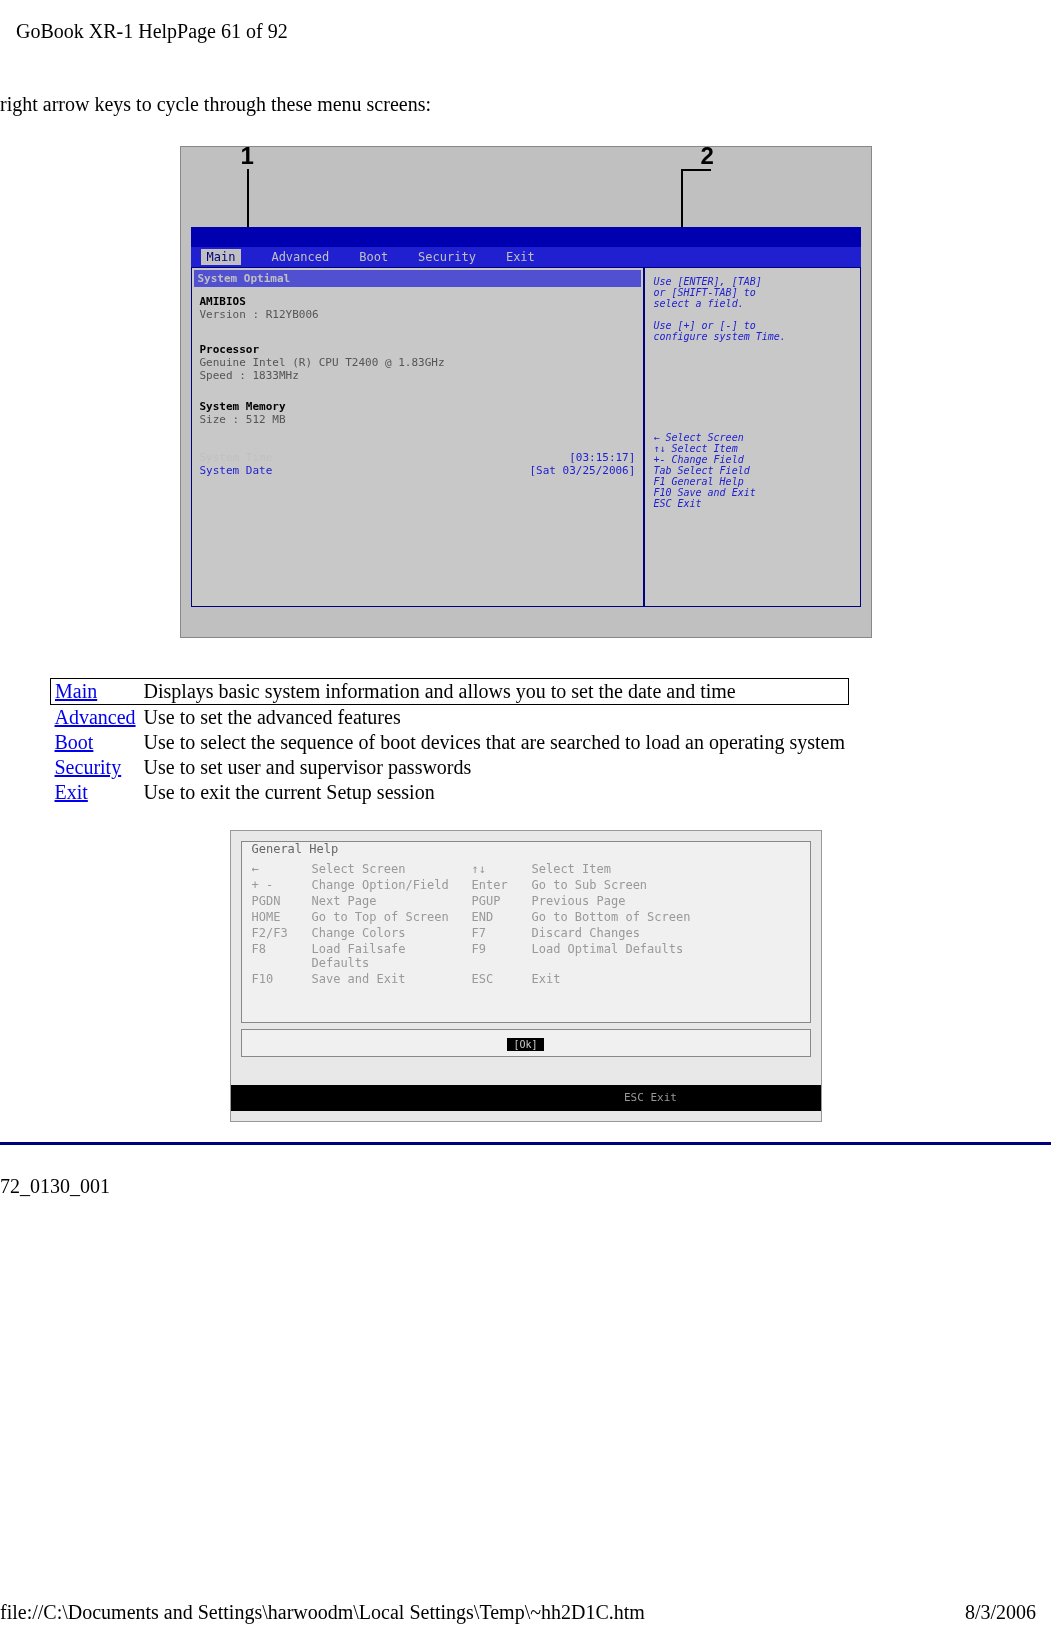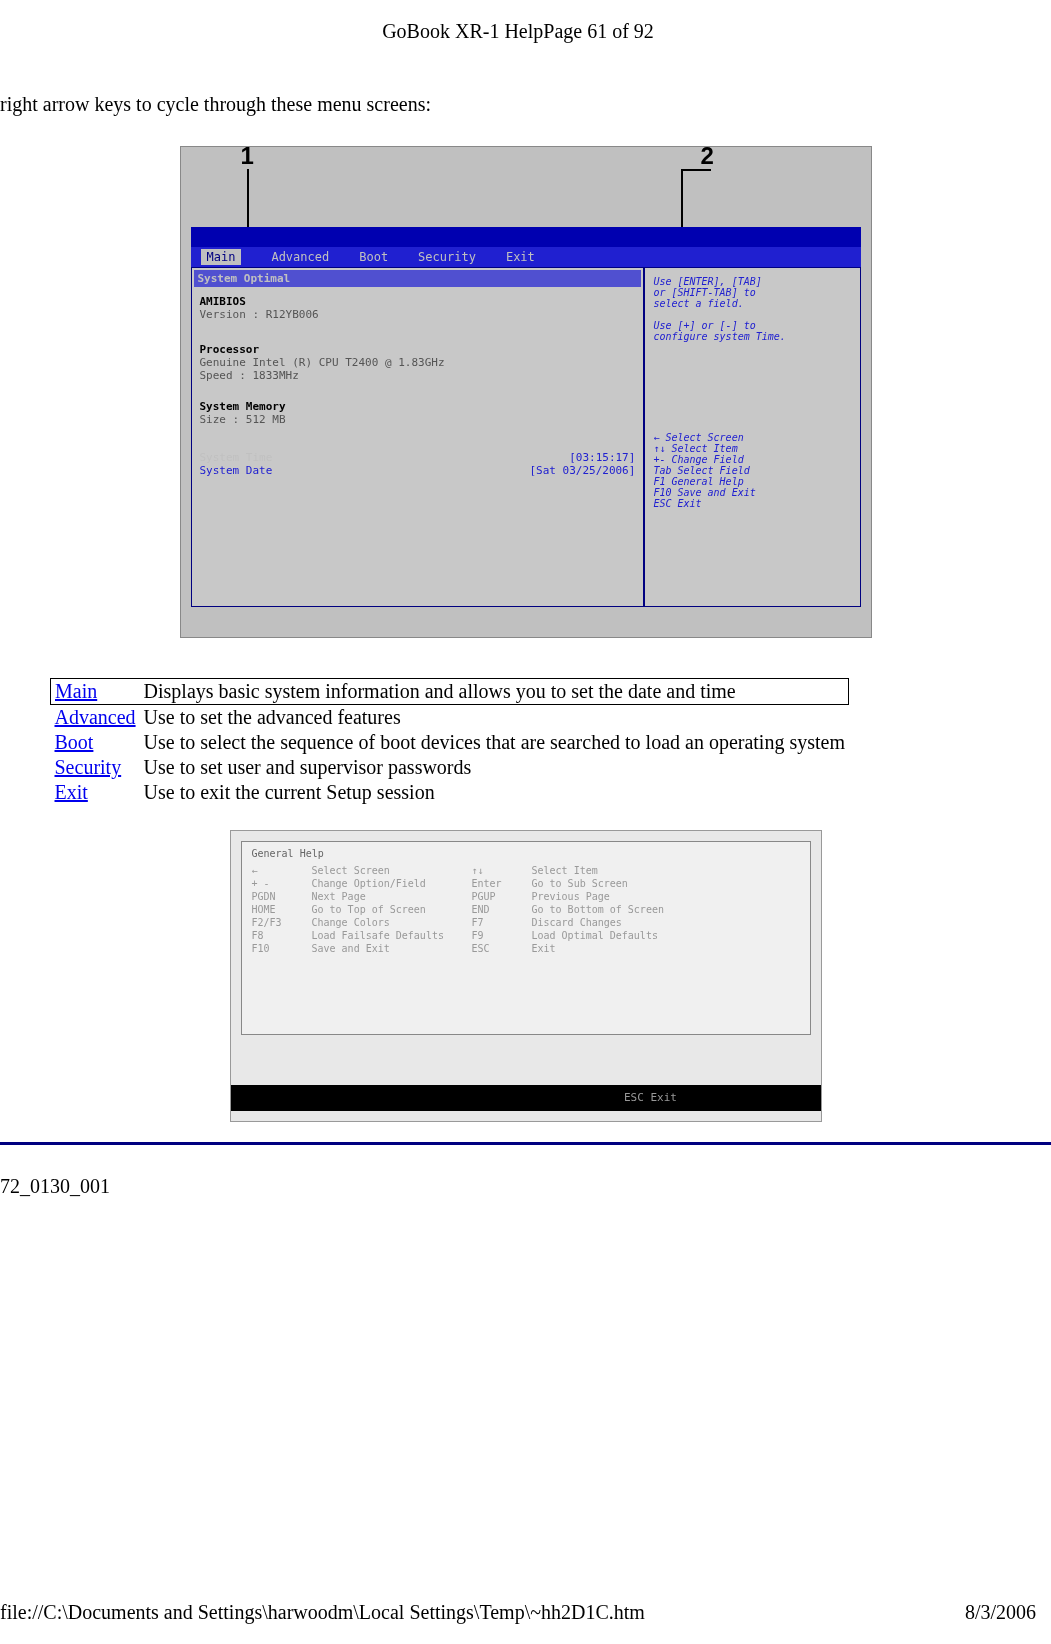--- a/index.html
+++ b/index.html
@@ -11,22 +11,22 @@
     color: black;
   }
   .page {
     width: 1051px;
     min-height: 1644px;
     position: relative;
     box-sizing: border-box;
   }
   .header {
     display: flex;
-    justify-content: center;
-    padding: 20px 15px 0 0;
+    justify-content: flex-start;
+    padding: 20px 15px 0 16px;
   }
   .content {
     padding: 0 0 0 0;
   }
   .intro-text {
     margin: 50px 0 30px 0;
   }
   .bios-image {
     width: 690px;
     height: 490px;
@@ -156,23 +156,23 @@
   }
   .help-inner {
     position: absolute;
     top: 10px;
     left: 10px;
     right: 10px;
     height: 180px;
     border: 1px solid #888;
     background: #f0f0f0;
     font-family: monospace;
-    font-size: 10px;
+    font-size: 12px;
     color: #999;
-    padding: 6px 10px;
+    padding: 0 10px;
   }
   .help-ok-row {
     position: absolute;
     top: 198px;
     left: 10px;
     right: 10px;
     height: 26px;
     border: 1px solid #888;
     background: #f0f0f0;
     text-align: center;
@@ -342,20 +342,23 @@
           <span>F8</span>
             <span>Load Failsafe Defaults</span>
             <span>F9</span>
             <span>Load Optimal Defaults</span>
           <span>F10</span>
             <span>Save and Exit</span>
             <span>ESC</span>
             <span>Exit</span>
         </div>
       </div>
+      <div class="help-ok-row">
+        <span class="help-ok">[Ok]</span>
+      </div>
       <div class="help-bottom">ESC   Exit</div>
     </div>
 
     <hr class="hr">
 
     <div class="doc-id">72_0130_001</div>
   </div>
 
   <div class="footer">
     <span>file://C:\Documents and Settings\harwoodm\Local Settings\Temp\~hh2D1C.htm</span>

